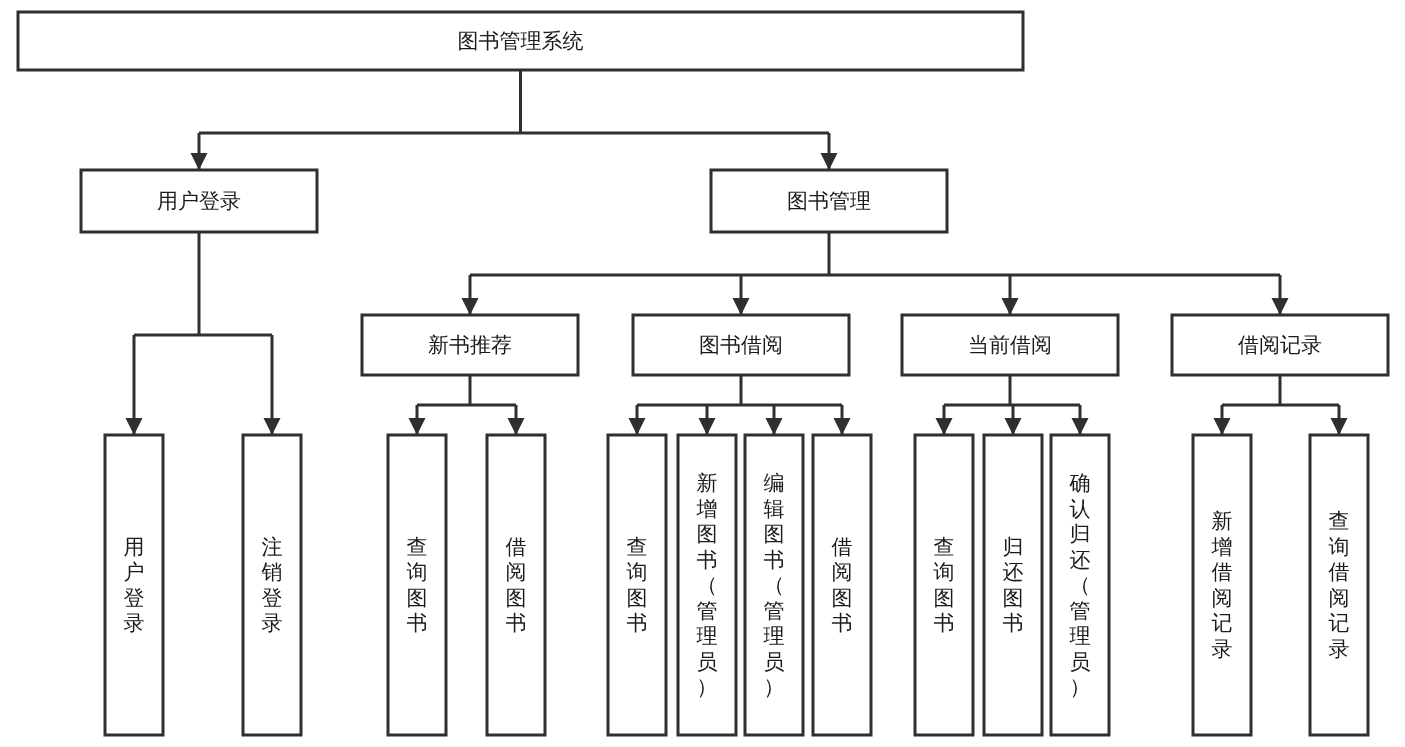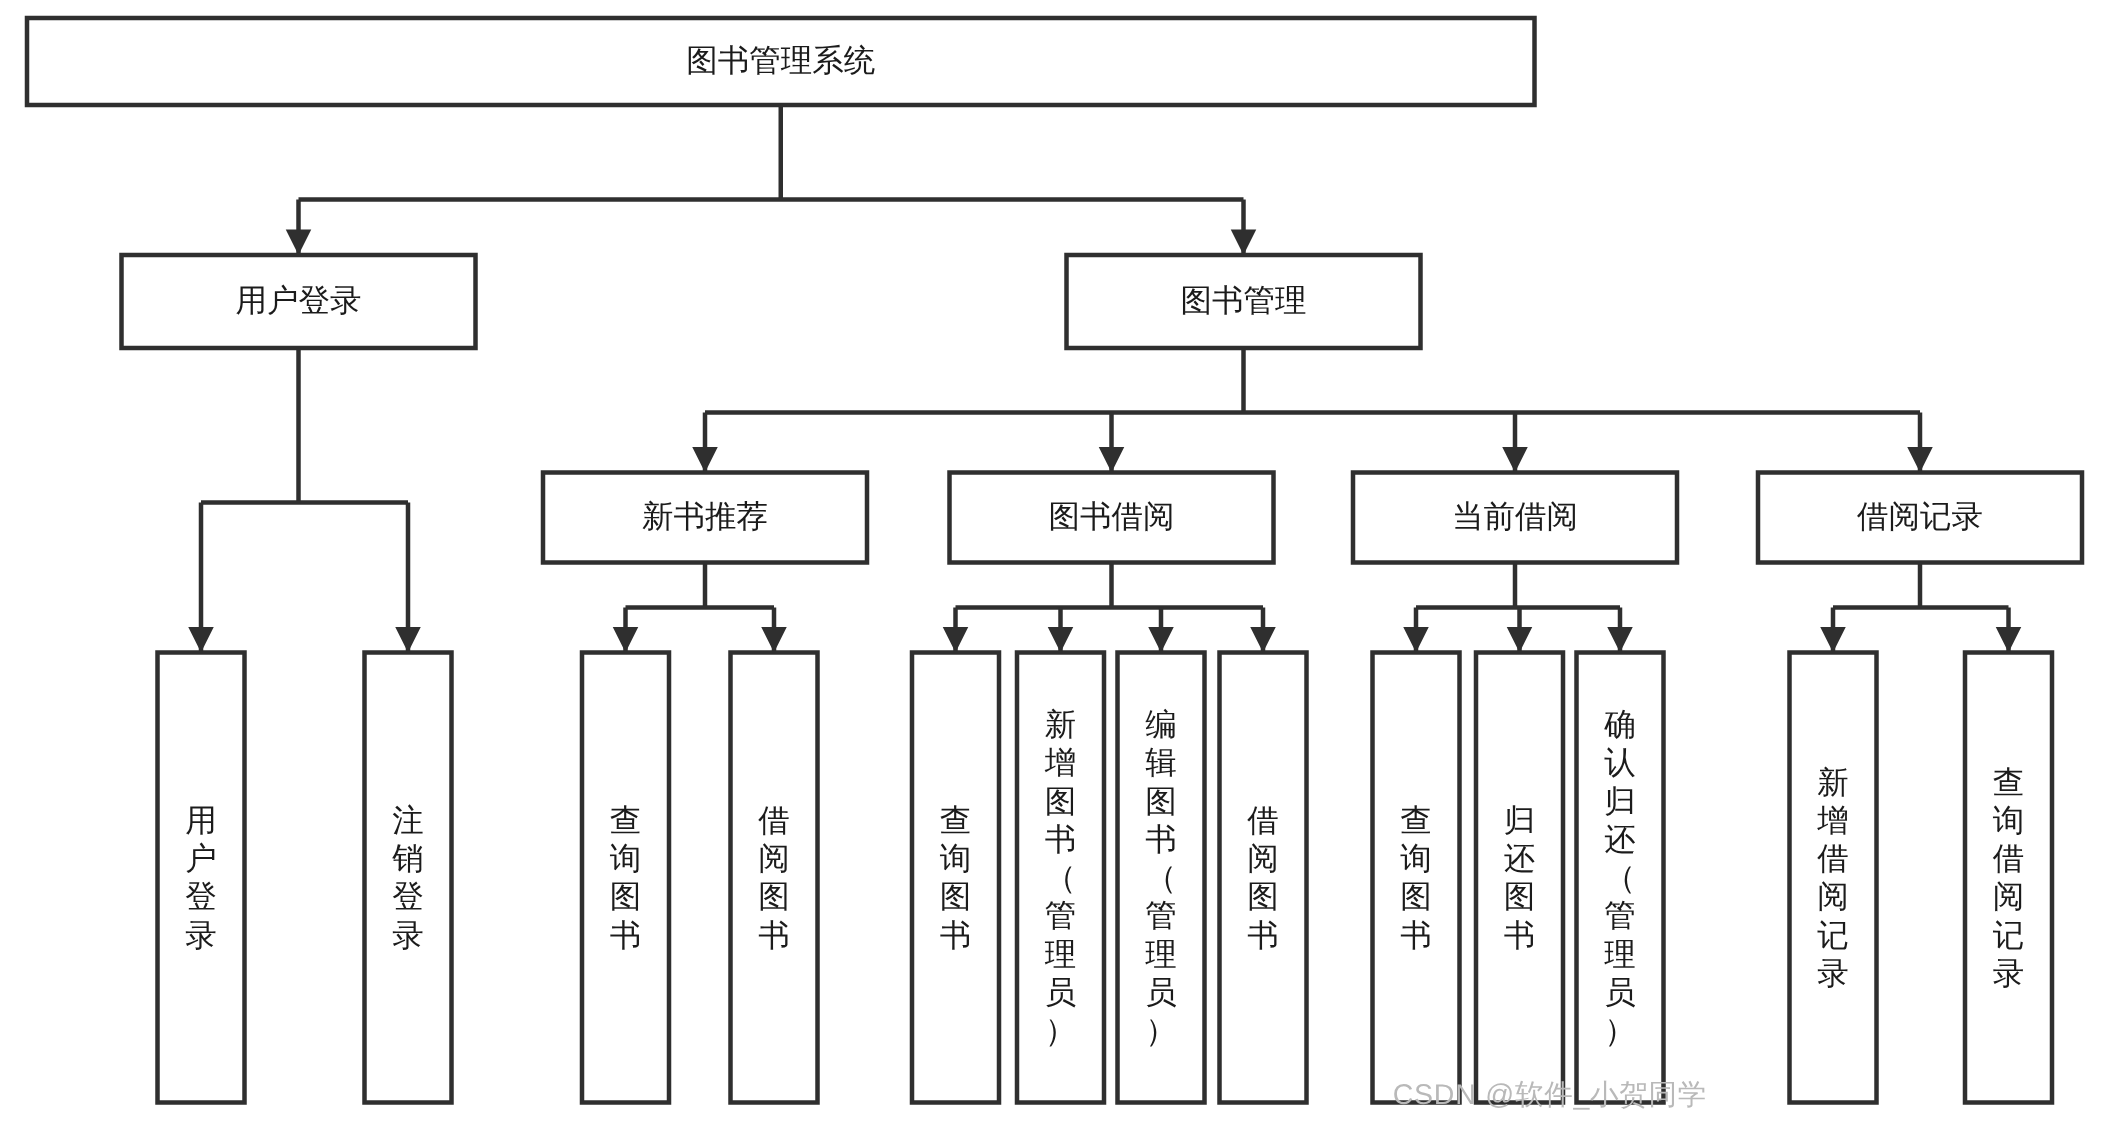--- a/index.html
+++ b/index.html
@@ -214,14 +214,13 @@
         <g>
           <rect x="1193" y="435" width="58" height="300" class="node-box"></rect>
           <text x="1222" y="528.39" class="leaf-label"><tspan x="1222" dy="0">新</tspan><tspan x="1222" dy="25.5">增</tspan><tspan x="1222" dy="25.5">借</tspan><tspan x="1222" dy="25.5">阅</tspan><tspan x="1222" dy="25.5">记</tspan><tspan x="1222" dy="25.5">录</tspan></text>
         </g>
         <g>
           <rect x="1310" y="435" width="58" height="300" class="node-box"></rect>
           <text x="1339" y="528.39" class="leaf-label"><tspan x="1339" dy="0">查</tspan><tspan x="1339" dy="25.5">询</tspan><tspan x="1339" dy="25.5">借</tspan><tspan x="1339" dy="25.5">阅</tspan><tspan x="1339" dy="25.5">记</tspan><tspan x="1339" dy="25.5">录</tspan></text>
         </g>
       </g>
   </svg>
-  <div class="watermark">CSDN @软件_小贺同学</div>
 </div>
 
 </body></html>

